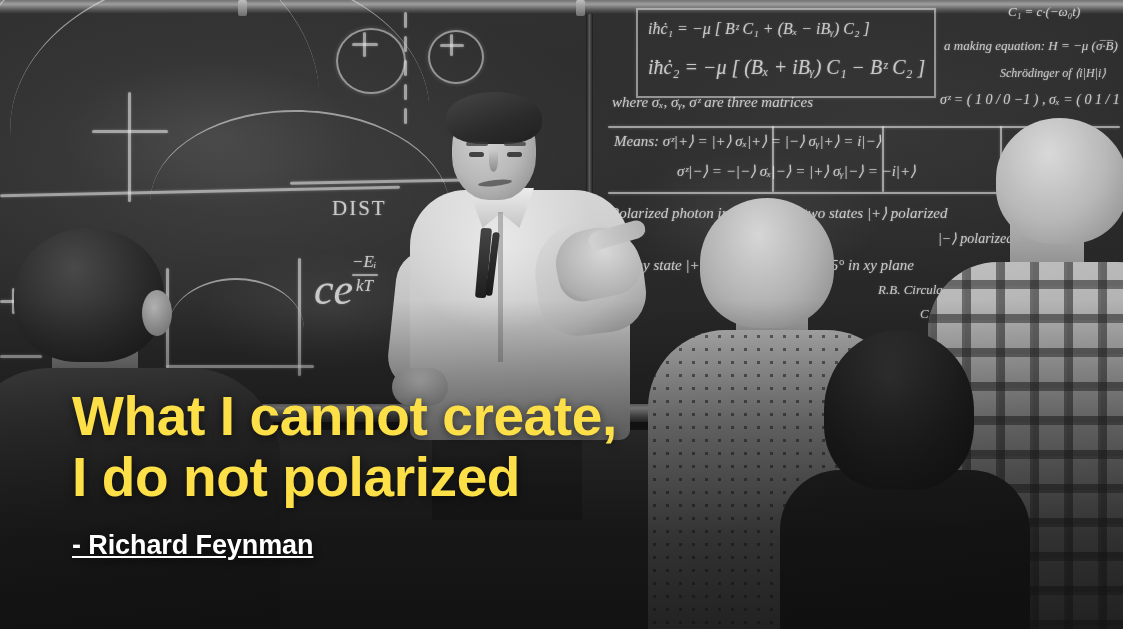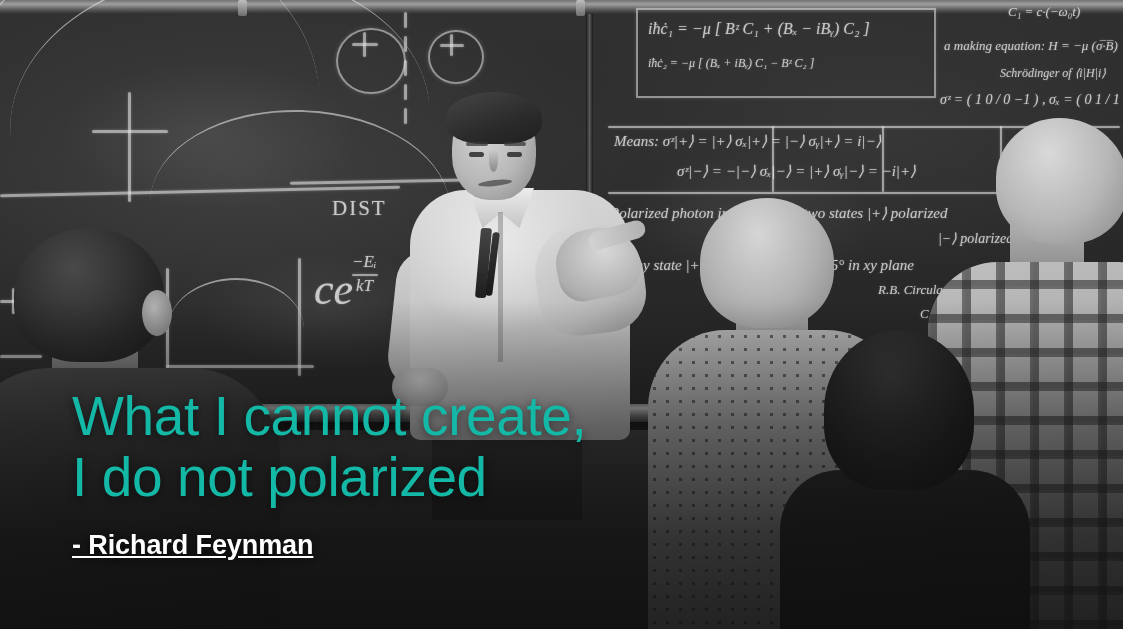--- a/index.html
+++ b/index.html
@@ -192,21 +192,21 @@
     background:linear-gradient(170deg,#2c2a28,#1a1918);
   }
 
   
   .scrim{
     position:absolute;left:0;top:300px;width:1123px;height:329px;
     background:linear-gradient(180deg, rgba(14,14,14,0) 0%, rgba(14,14,14,.45) 38%, rgba(14,14,14,.72) 72%, rgba(14,14,14,.82) 100%);
   }
   .quote-wrap{position:absolute;left:72px;top:386px;width:760px;}
   .quote{
-    color:#14b8a6;font-weight:400;font-size:55px;line-height:61px;
+    color:#fde047;font-weight:700;font-size:55px;line-height:61px;
     letter-spacing:-.4px;margin:0;
     text-shadow:0 2px 10px rgba(0,0,0,.55);
   }
   .attrib{
     color:#ffffff;font-weight:700;font-size:27px;line-height:32px;
     margin:21px 0 0 0;letter-spacing:-.1px;
     text-shadow:0 2px 8px rgba(0,0,0,.6);
     text-decoration:underline;
   }
 </style>
@@ -263,26 +263,27 @@
     <div class="chalk chalk-i" style="left:352px;top:252px;font-size:17px;">−Eᵢ</div>
     <div class="stroke" style="left:352px;top:274px;width:26px;height:2px;"></div>
     <div class="chalk chalk-i" style="left:356px;top:276px;font-size:17px;">kT</div>
 
     <div class="stroke" style="left:0px;top:300px;width:30px;height:3px;"></div>
     <div class="stroke" style="left:12px;top:288px;width:3px;height:26px;"></div>
     <div class="stroke" style="left:0px;top:355px;width:42px;height:3px;"></div>
 
     <div class="boxline" style="left:636px;top:8px;width:296px;height:86px;"></div>
     <div class="chalk chalk-i" style="left:648px;top:20px;font-size:16px;">iħċ₁ = −μ [ Bᶻ C₁ + (Bₓ − iBᵧ) C₂ ]</div>
-    <div class="chalk chalk-i" style="left:648px;top:56px;font-size:12px;">iħċ₂ = −μ [ (Bₓ + iBᵧ) C₁ − Bᶻ C₂ ]</div>
+    <div class="chalk chalk-i" style="left:648px;top:56px;font-size:20px;">iħċ₂ = −μ [ (Bₓ + iBᵧ) C₁ − Bᶻ C₂ ]</div>
 
     <div class="chalk chalk-i" style="left:1008px;top:4px;font-size:13px;">C₁ = c·(−ω₀t)</div>
     <div class="chalk chalk-i" style="left:912px;top:38px;font-size:13px;margin-left:32px;">a making equation:   H = −μ (σ̅·B̅)</div>
     <div class="chalk chalk-i" style="left:1000px;top:66px;font-size:12px;">Schrödinger of ⟨i|H|i⟩</div>
 
+    <div class="chalk chalk-i" style="left:612px;top:94px;font-size:15px;">where σₓ, σᵧ, σᶻ are three matrices</div>
     <div class="chalk chalk-i" style="left:940px;top:92px;font-size:14px;">σᶻ = ( 1  0 / 0  −1 ) ,  σₓ = ( 0  1 / 1  0 ) ,  σᵧ = ( 0  −i / i  0 )</div>
 
     <div class="stroke" style="left:608px;top:126px;width:512px;height:2px;"></div>
     <div class="stroke" style="left:608px;top:192px;width:512px;height:2px;"></div>
     <div class="stroke" style="left:772px;top:126px;width:2px;height:66px;"></div>
     <div class="stroke" style="left:882px;top:126px;width:2px;height:66px;"></div>
     <div class="stroke" style="left:1000px;top:126px;width:2px;height:66px;"></div>
     <div class="chalk chalk-i" style="left:614px;top:132px;font-size:15px;">Means:   σᶻ|+⟩ = |+⟩      σₓ|+⟩ = |−⟩      σᵧ|+⟩ = i|−⟩</div>
     <div class="chalk chalk-i" style="left:658px;top:162px;font-size:15px;margin-left:19px;">σᶻ|−⟩ = −|−⟩      σₓ|−⟩ = |+⟩      σᵧ|−⟩ = −i|+⟩</div>
 

